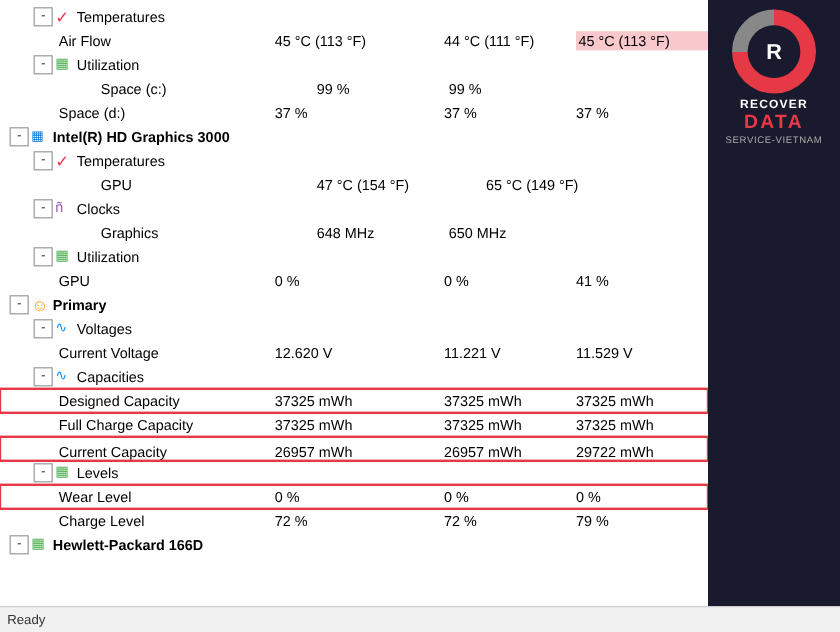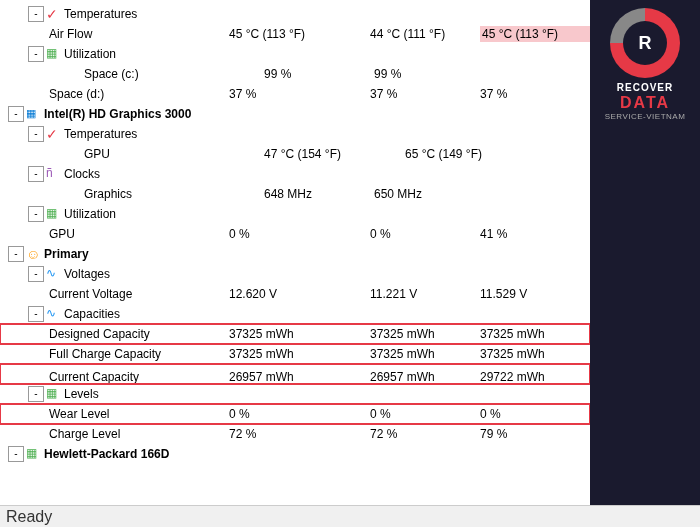--- a/index.html
+++ b/index.html
@@ -73,21 +73,21 @@
     .logo-text-service {
       color: #aaa;
       font-size: 8px;
       text-align: center;
       letter-spacing: 0.5px;
     }
     .status-bar {
       background: #f0f0f0;
       border-top: 1px solid #ccc;
       padding: 2px 6px;
-      font-size: 16px;
+      font-size: 11px;
       color: #333;
       height: 22px;
       display: flex;
       align-items: center;
     }
     .tree-row {
       display: flex;
       align-items: center;
       height: 20px;
       padding-left: 4px;

